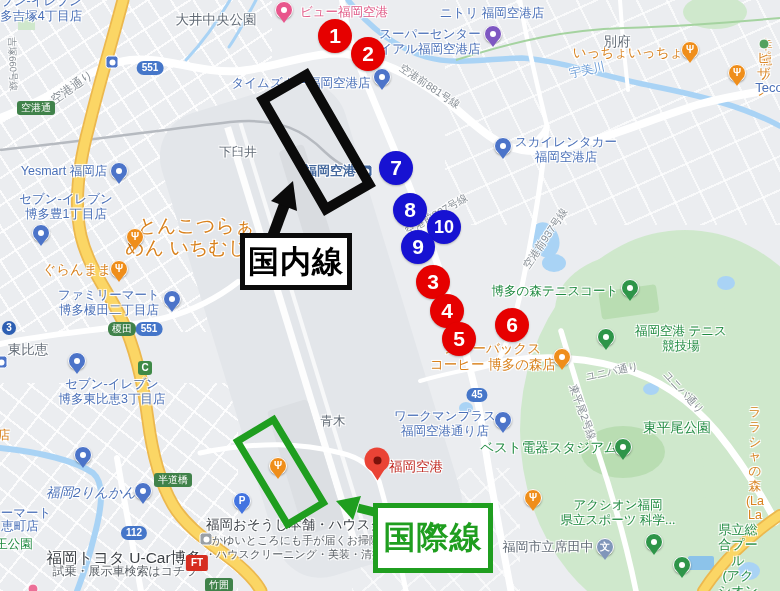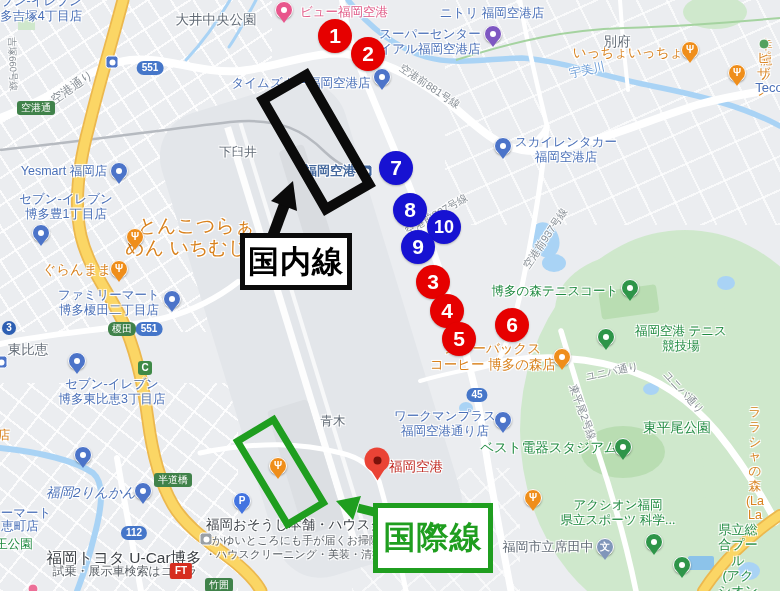--- a/index.html
+++ b/index.html
@@ -227,21 +227,21 @@
 (アクシオン福岡</div>
       <div class="bdg bdg-shield" style="left: 150px; top: 68px;">551</div>
       <div class="bdg bdg-green" style="left: 36px; top: 108px;">空港通</div>
       <div class="bdg bdg-green" style="left: 122px; top: 329px; border-radius: 6px;">榎田</div>
       <div class="bdg bdg-shield" style="left: 149px; top: 329px;">551</div>
       <div class="bdg bdg-subway" style="left: 9px; top: 328px;">3</div>
       <div class="bdg bdg-exit" style="left: 145px; top: 368px;">C</div>
       <div class="bdg bdg-shield" style="left: 477px; top: 395px;">45</div>
       <div class="bdg bdg-green" style="left: 173px; top: 480px;">半道橋</div>
       <div class="bdg bdg-shield" style="left: 134px; top: 533px;">112</div>
-      <div class="bdg bdg-ft" style="left: 181px; top: 563px; margin-top: 8px;">FT</div>
+      <div class="bdg bdg-ft" style="left: 197px; top: 563px;">FT</div>
       <div class="bdg bdg-green" style="left: 219px; top: 585px;">竹囲</div>
     </div>
   <div id="pins">
       <div class="pin circle" style="--pc: #e8568c; left: 284px; top: 10px;">
         <span class="pdot"></span>
       </div>
       <div class="pin circle" style="--pc: #7e57c2; left: 493px; top: 34px;">
         <span class="pdot"></span>
       </div>
       <div class="pin square" style="--pc: #4c74c9; left: 112px; top: 62px;">

